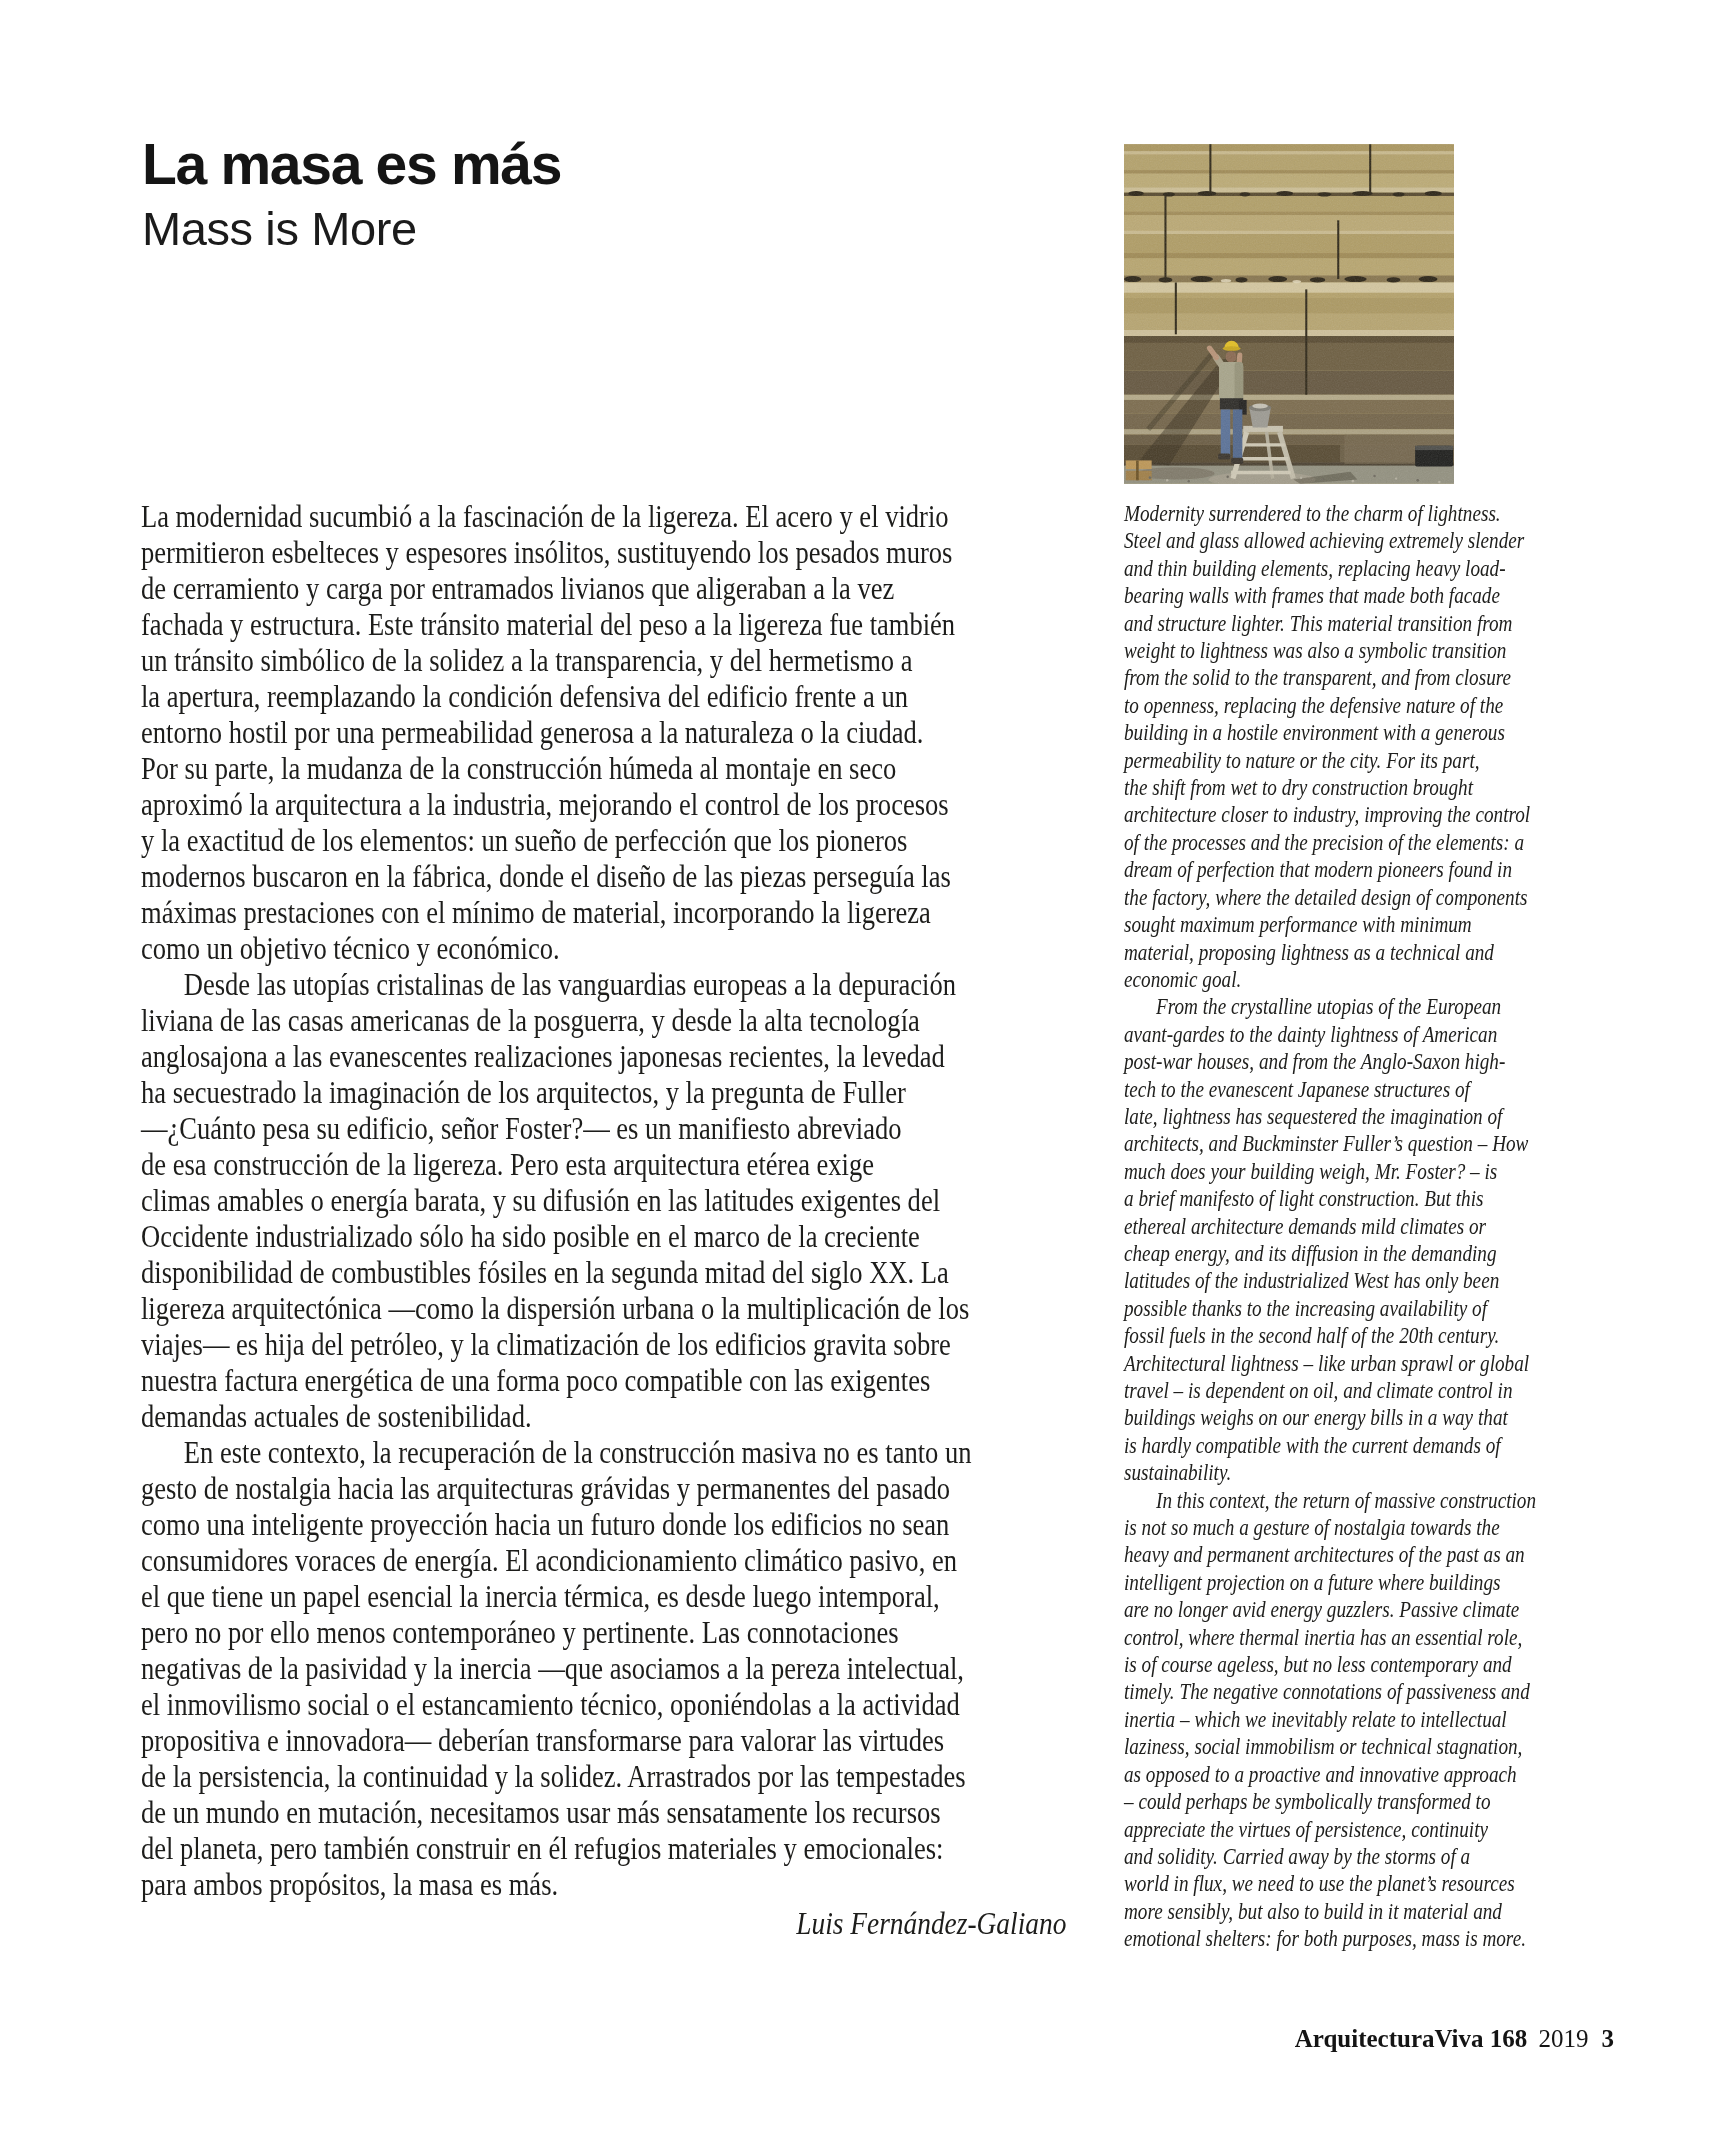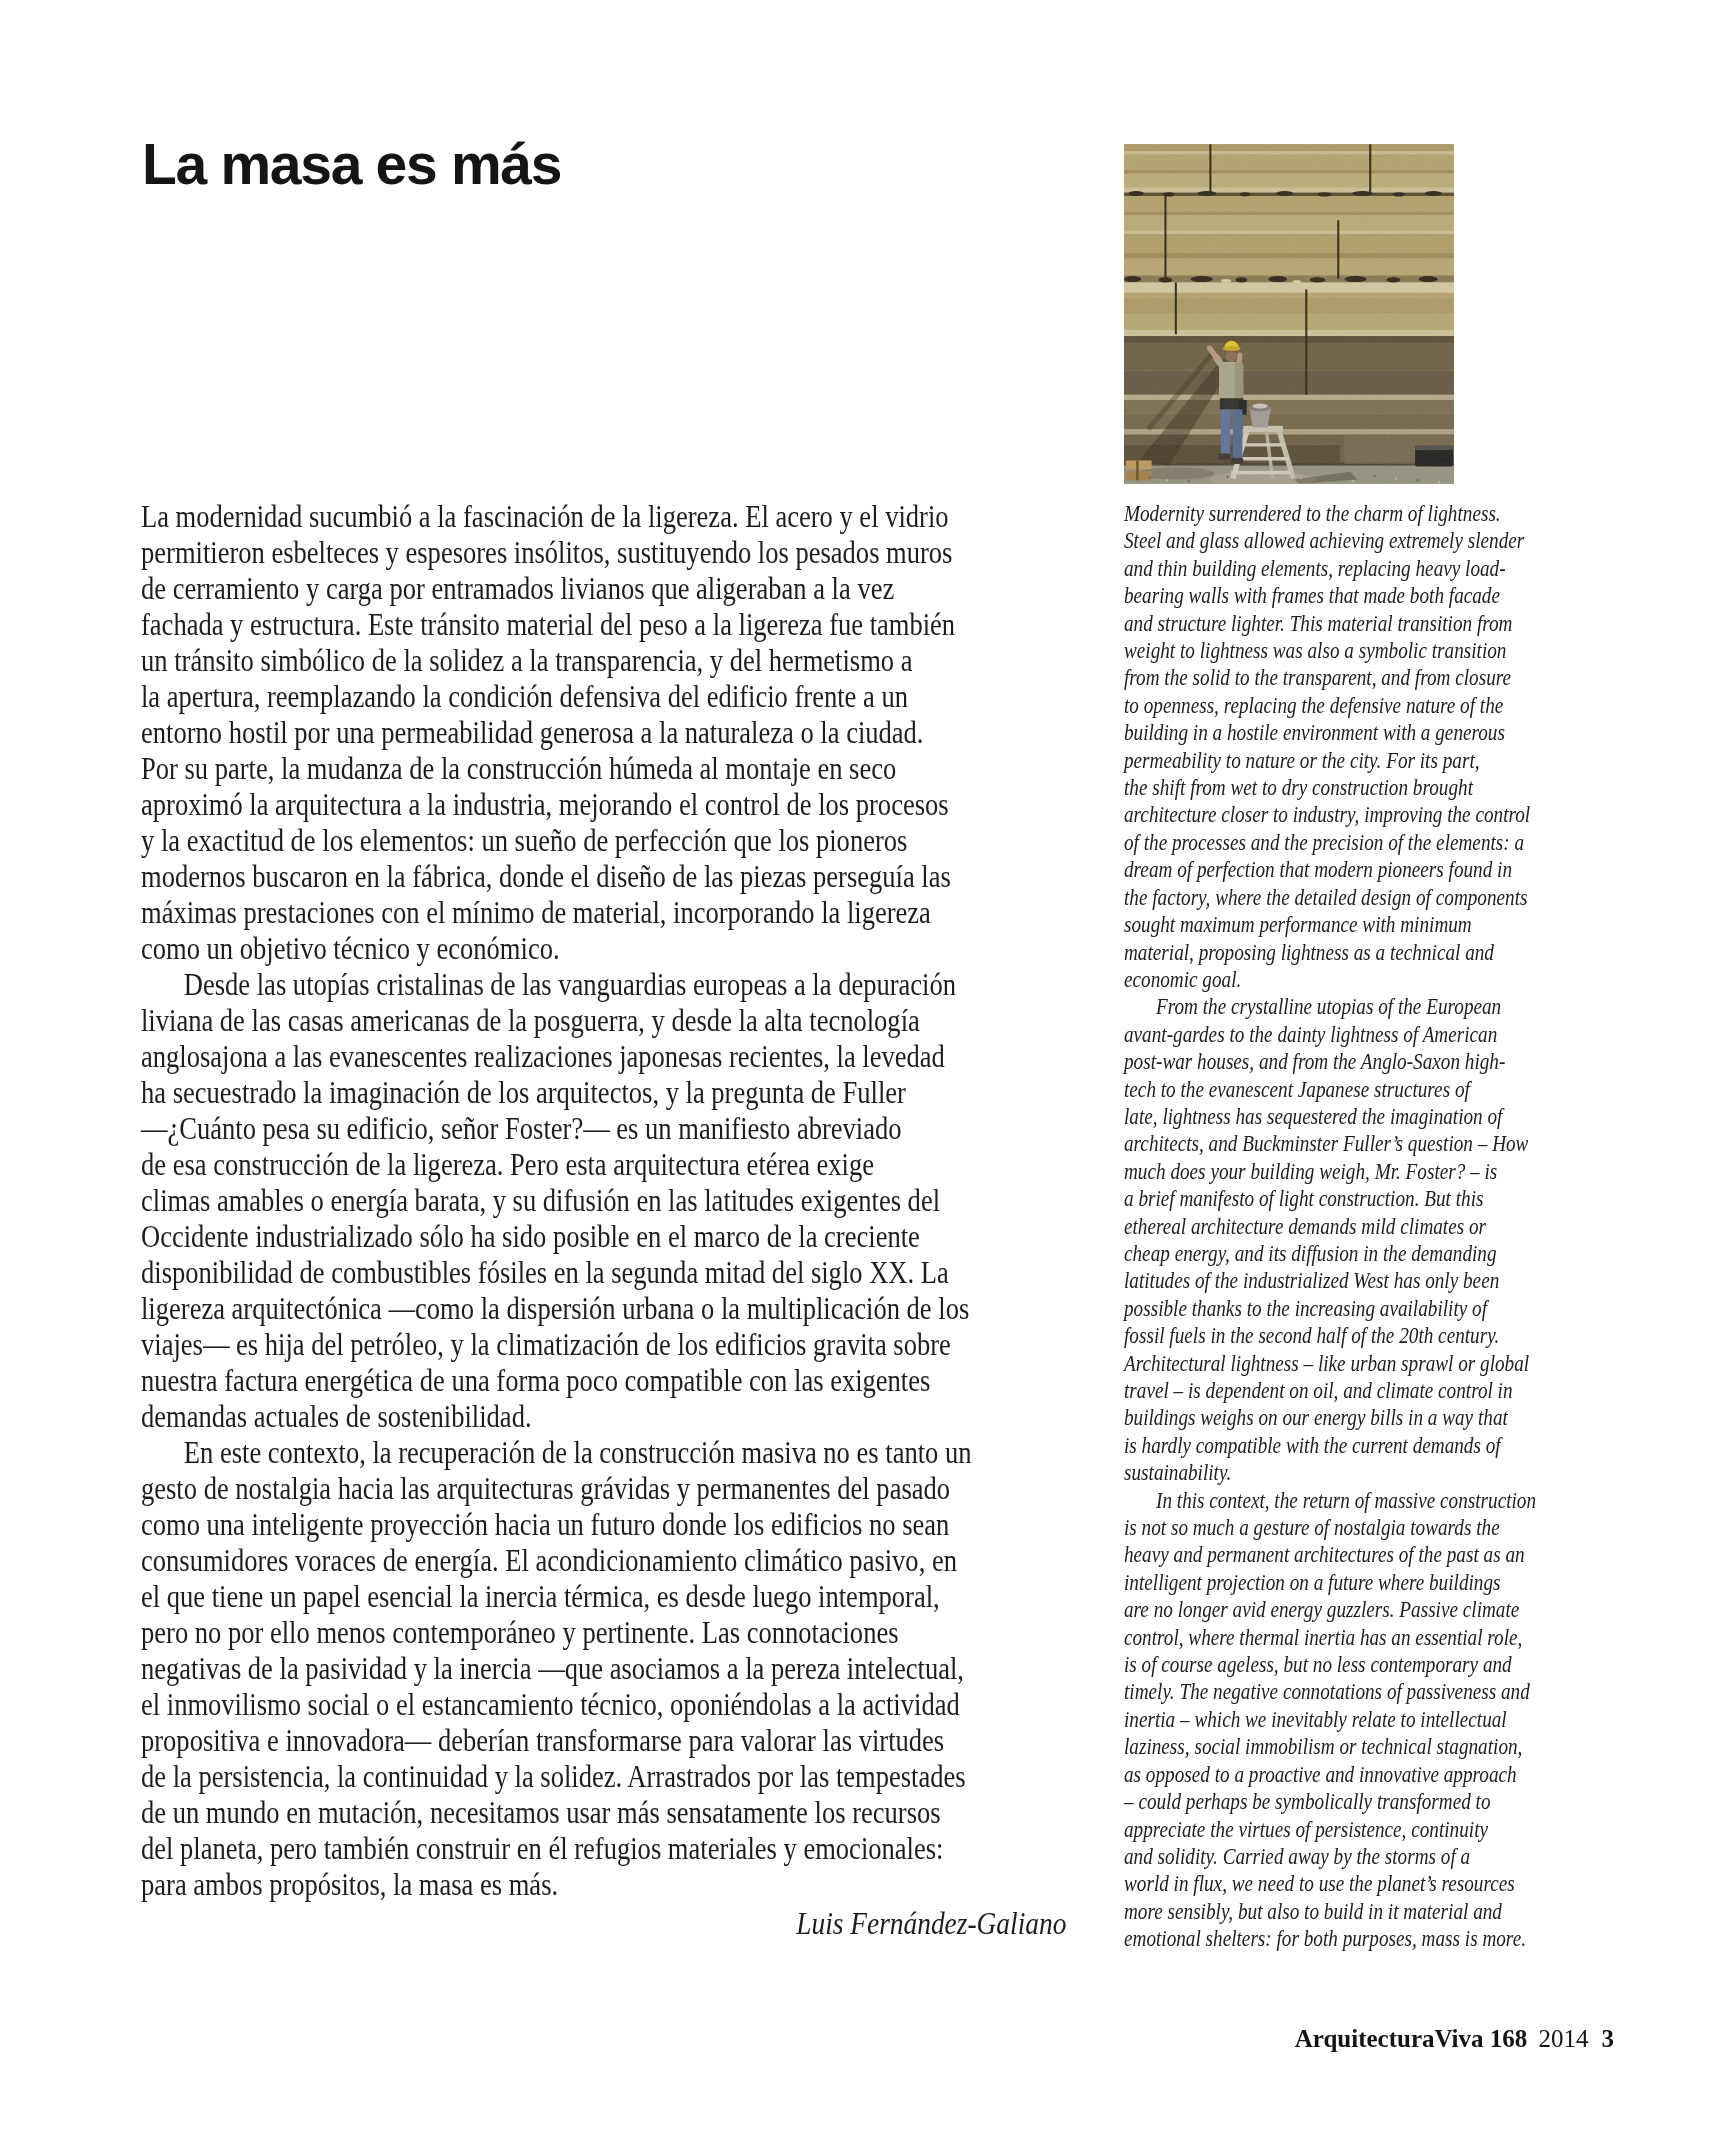--- a/index.html
+++ b/index.html
@@ -43,20 +43,21 @@
   .footer .year{margin-left:11.2px;font-weight:400;}
   .footer .pageno{margin-left:13px;font-weight:700;}
 </style>
 </head>
 <body>
 
 <div class="page">
 
   <div class="titles">
     <h1 class="title-es">La masa es más</h1>
+    <h2 class="title-en">Mass is More</h2>
   </div>
 
   <div class="photo" title="Worker in a yellow hard hat standing on a stepladder working on a layered rammed-earth wall">
     <svg width="330" height="340" viewBox="0 0 382 393" xmlns="http://www.w3.org/2000/svg">
       <defs>
         <filter id="grain" x="0" y="0" width="100%" height="100%">
           <feTurbulence type="fractalNoise" baseFrequency="0.75" numOctaves="3" seed="11"></feTurbulence>
           <feColorMatrix type="saturate" values="0"></feColorMatrix>
         </filter>
       </defs>
@@ -296,17 +297,17 @@
       <div class="tl">as opposed to a proactive and innovative approach</div>
       <div class="tl">– could perhaps be symbolically transformed to</div>
       <div class="tl">appreciate the virtues of persistence, continuity</div>
       <div class="tl">and solidity. Carried away by the storms of a</div>
       <div class="tl">world in flux, we need to use the planet’s resources</div>
       <div class="tl">more sensibly, but also to build in it material and</div>
       <div class="tl">emotional shelters: for both purposes, mass is more.</div>
     </div>
 
   <div class="footer">
-    <span class="mag">ArquitecturaViva 168</span><span class="year">2014</span><span class="pageno">3</span>
+    <span class="mag">ArquitecturaViva 168</span><span class="year">2019</span><span class="pageno">3</span>
   </div>
 
 </div>
 
 
 </body></html>

